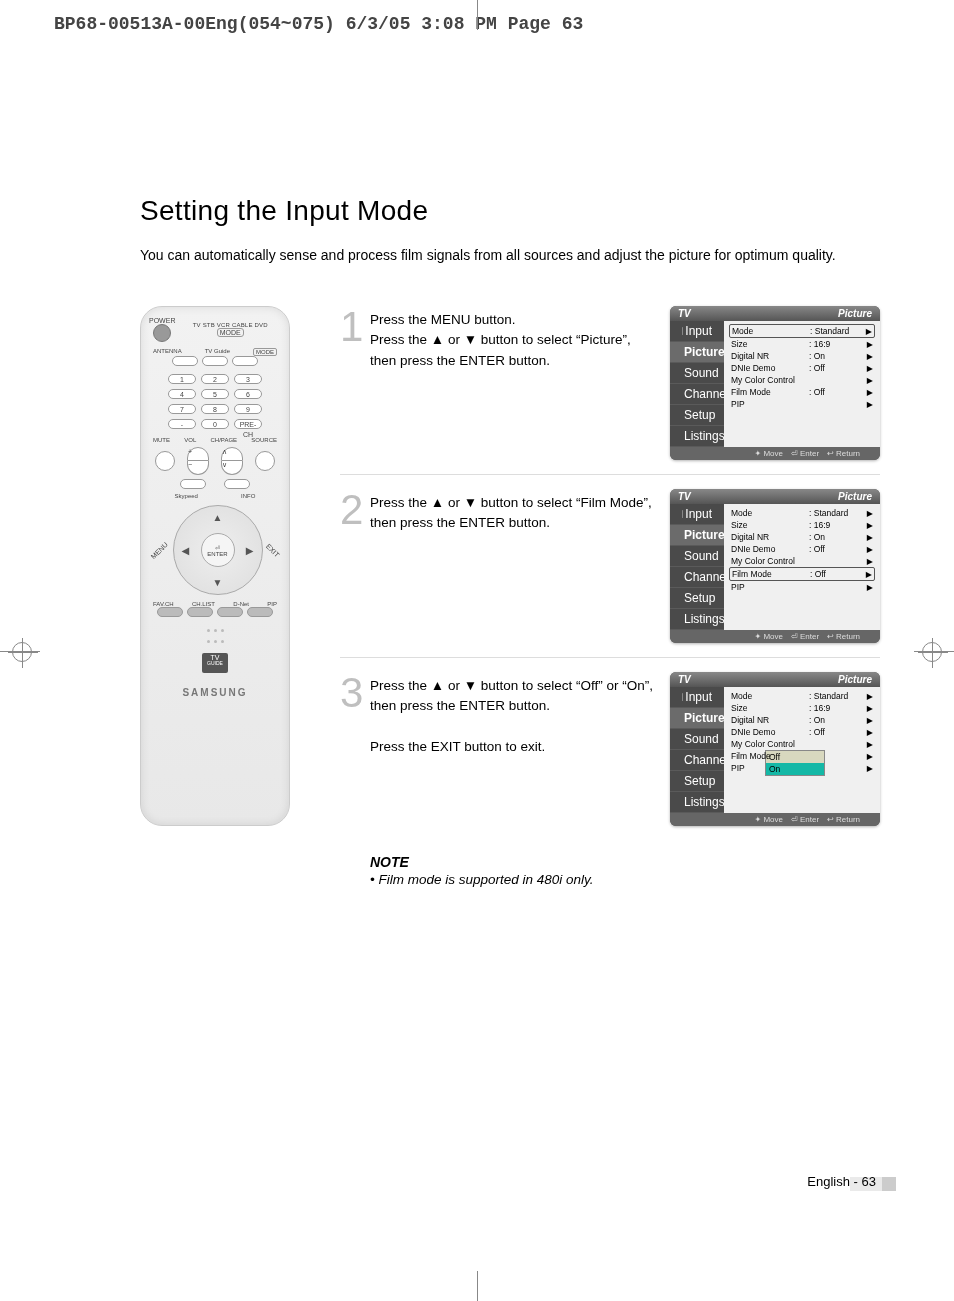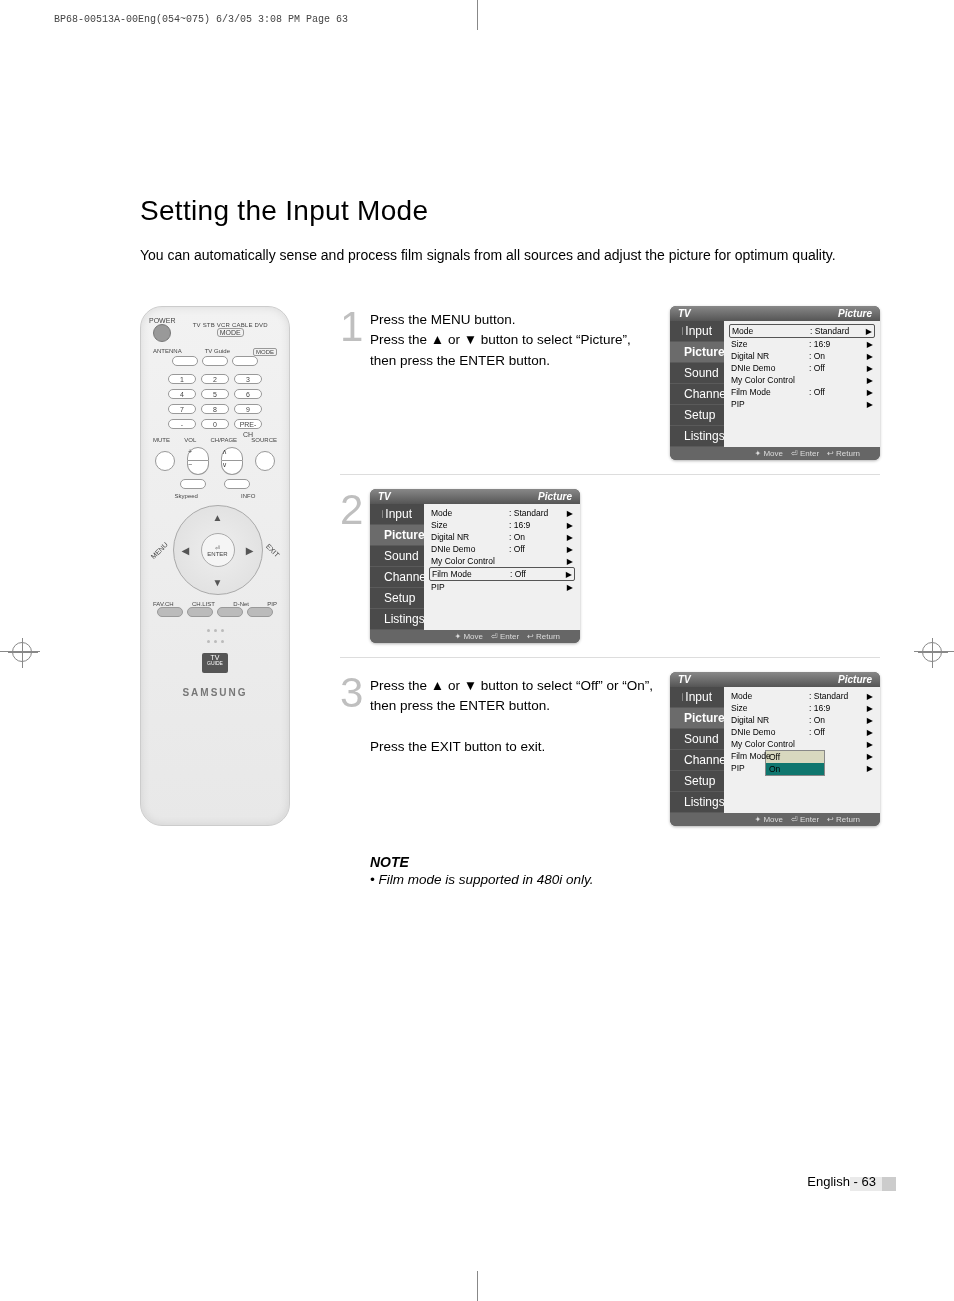--- a/index.html
+++ b/index.html
@@ -8,22 +8,23 @@
     height: 1301px;
     background: #fff;
     font-family: Arial, Helvetica, sans-serif;
     color: #000;
     position: relative;
   }
   .page-header {
     position: absolute;
     top: 14px; left: 54px;
     font-family: "Courier New", monospace;
-    font-size: 10px;
+    font-size: 18px;
     color: #444;
+    font-weight: bold;
   }
   .crop-top    { position:absolute; left:50%; top:0;    width:1px; height:30px; background:#888; }
   .crop-bottom { position:absolute; left:50%; bottom:0; width:1px; height:30px; background:#888; }
   .crop-left   { position:absolute; top:50%;  left:0;   height:1px; width:40px; background:#888; }
   .crop-right  { position:absolute; top:50%;  right:0;  height:1px; width:40px; background:#888; }
   .reg-mark {
     position:absolute; width:20px; height:20px; border:1px solid #888; border-radius:50%;
   }
   .reg-mark::before, .reg-mark::after {
     content:""; position:absolute; background:#888;
@@ -157,21 +158,21 @@
   .osd-row .k{flex:0 0 78px;}
   .osd-row .v{flex:1;}
   .osd-row .ar{font-size:8px;}
   .osd-row.sel{ border:1px solid #555; border-radius:2px; }
   .osd-foot{
     background:#666; color:#ddd; font-size:8px; padding:2px 20px;
     display:flex; justify-content:flex-end; gap:8px;
   }
   .opts { margin-left:78px; border:1px solid #888; width:60px;}
   .opts div{font-size:8.5px;padding:1px 3px;background:#d8d8bf;}
-  .opts div.sel{background:#0f766e;}
+  .opts div.sel{background:#14b8a6;}
 
   .note-block { padding-left:30px;}
   .note-title{ font-weight:bold; font-style:italic; font-size:14px; margin-bottom:2px;}
   .note-text{ font-style:italic; font-size:13.5px;}
 
   .page-num {
     position:absolute; bottom:112px; right:78px;
     font-size:13px;
   }
   .page-band{
@@ -362,20 +363,21 @@
             </div>
             <div class="osd-foot">
               <span>✦ Move</span>
               <span>⏎ Enter</span>
               <span>↩ Return</span>
             </div>
           </div>
         </div>
         <div class="step">
           <div class="step-num">2</div>
+          <div class="step-text">Press the ▲ or ▼ button to select “Film Mode”, then press the ENTER button.</div>
           <div class="osd">
             <div class="osd-title">
               <span>TV</span>
               <span>Picture</span>
             </div>
             <div class="osd-body">
               <div class="osd-side">
                 <div><span class="si"></span>Input</div>
                 <div class="sel"><span class="si"></span>Picture</div>
                 <div><span class="si"></span>Sound</div>

